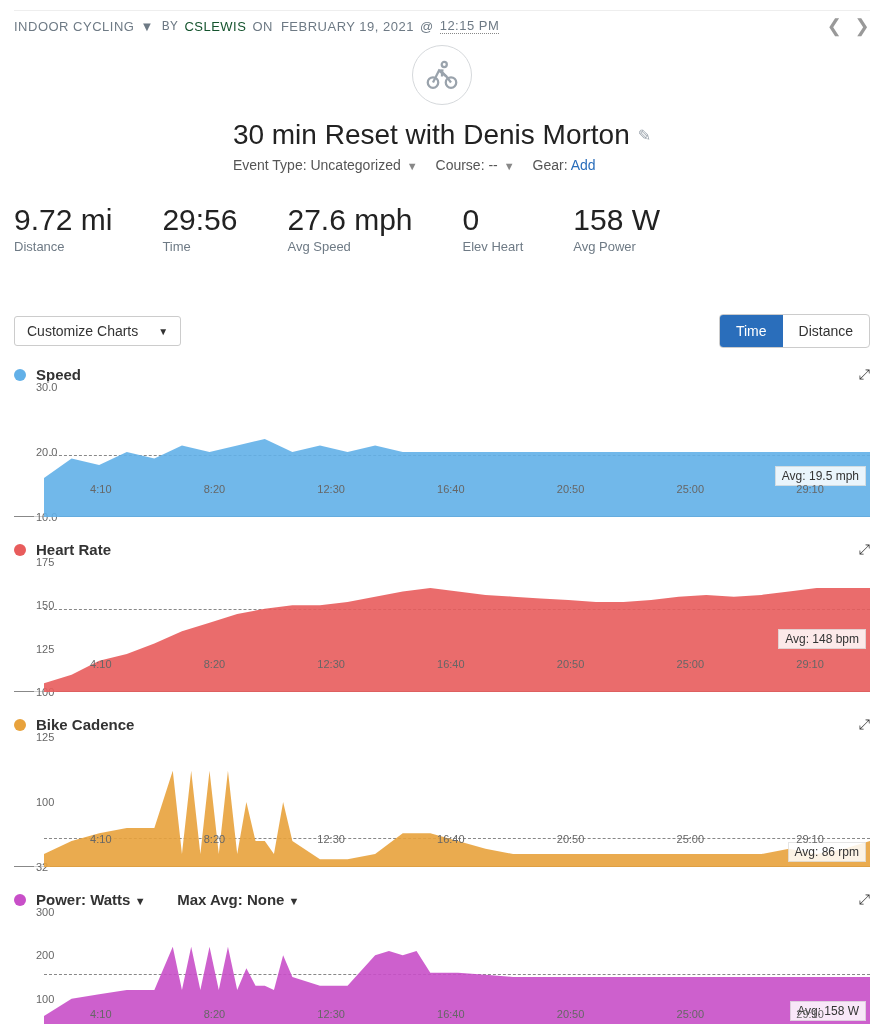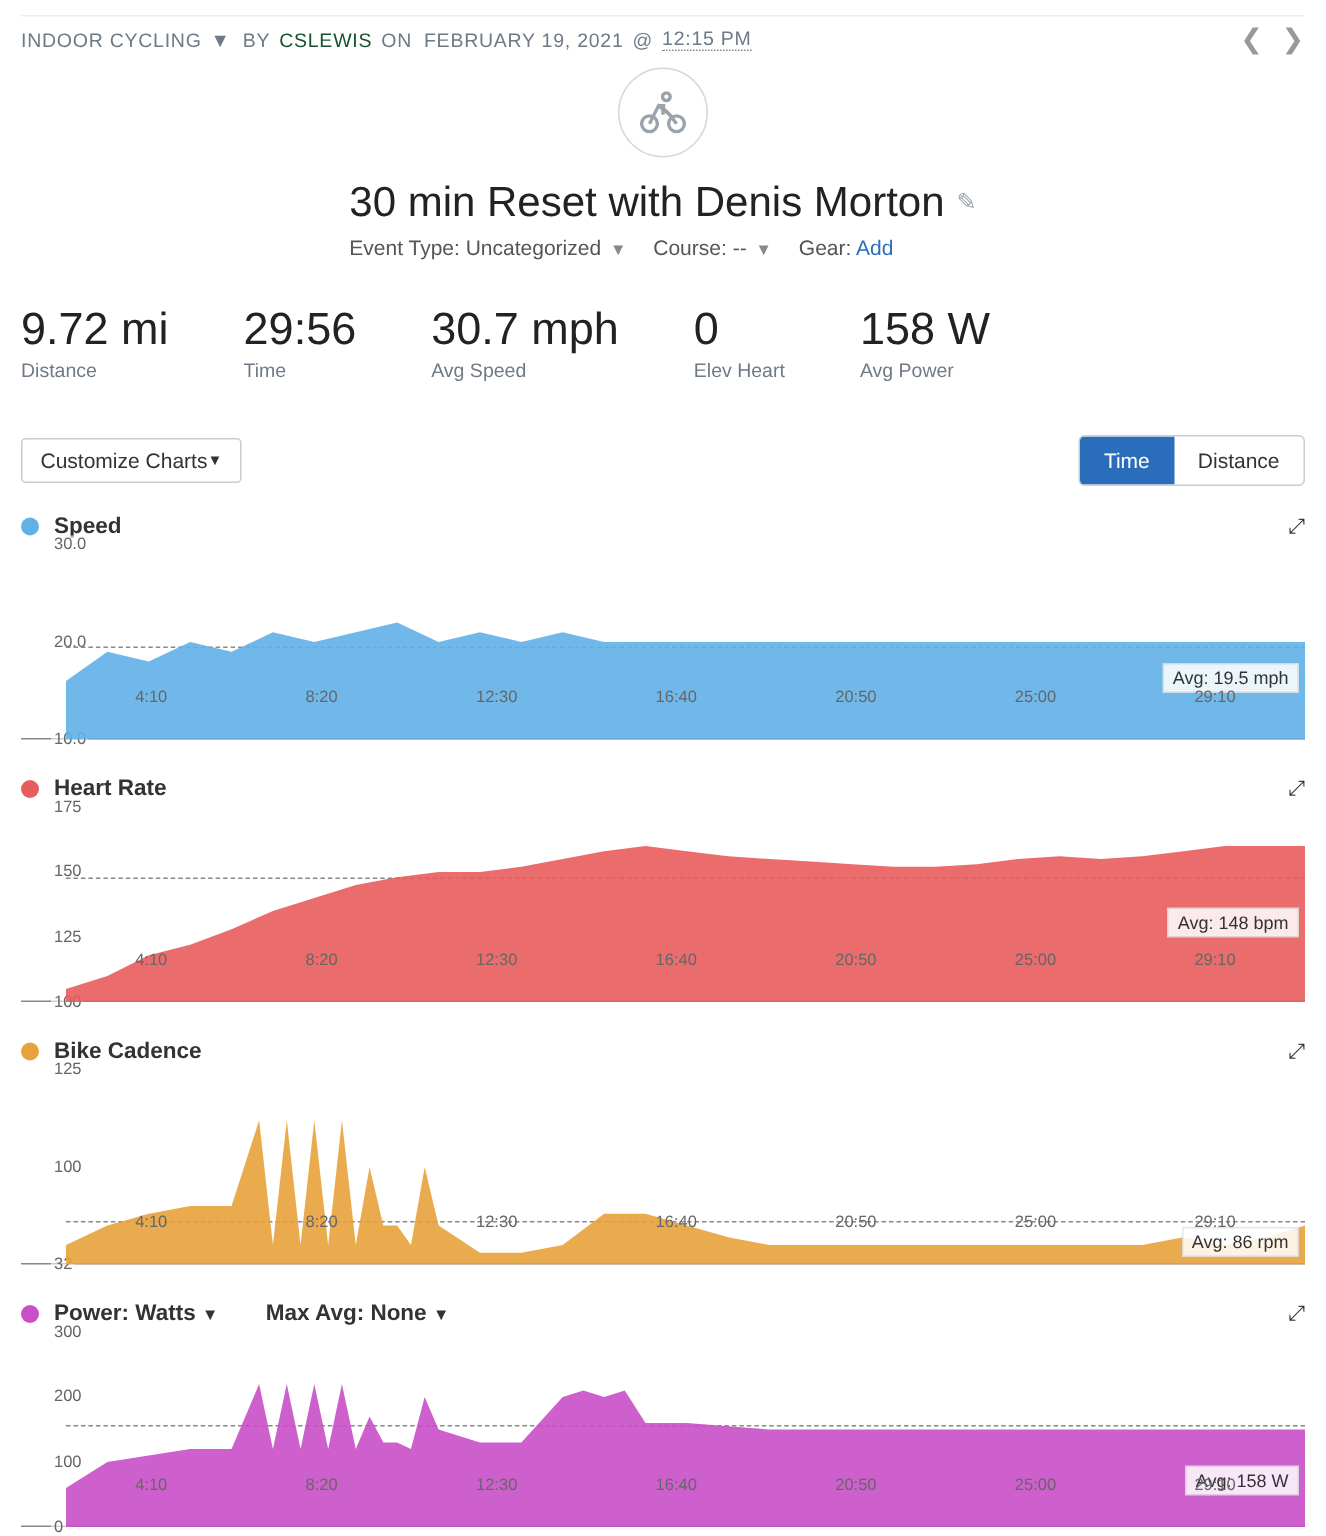--- a/index.html
+++ b/index.html
@@ -1,35 +1,35 @@
 <!DOCTYPE html>
 <html><head>
 <meta charset="utf-8">
 <style>
   * { box-sizing: border-box; margin: 0; padding: 0; }
   body { font-family: -apple-system, BlinkMacSystemFont, "Segoe UI", Helvetica, Arial, sans-serif; color: #333; background: #fff; width: 884px; padding: 10px 14px; font-size: 14px; }
   .top-row { display: flex; align-items: center; gap: 6px; color: #6e7a85; letter-spacing: 0.5px; font-size: 13px; border-top:1px solid #eee; padding-top:4px;}
   .top-row .sport { text-transform: uppercase; }
-  .top-row .by { margin-left: 2px; }
+  .top-row .by { margin-left: 2px; font-family: Liberation Mono, monospace; }
   .top-row .user { color: #14532d; }
   .top-row .date { margin-left: 2px; }
   .top-row .time { border-bottom: 1px dotted #888; }
   .top-row .nav { margin-left: auto; display: flex; gap: 12px; color: #999; font-size: 18px;}
   .header { display: flex; align-items: center; gap: 14px; margin: 8px 0 4px; flex-direction: column; }
   .sport-badge { width: 60px; height: 60px; border: 1px solid #d6d9dc; border-radius: 50%; display: flex; align-items: center; justify-content: center; color: #9aa3ac; flex-shrink:0;}
   .title-area h1 { font-size: 28px; font-weight: 400; color: #222; display: flex; align-items: center; gap: 8px; }
   .edit-icon { color: #9aa3ac; font-size: 16px; }
   .meta-row { display: flex; gap: 18px; color: #555; font-size: 14px; margin-top: 6px; }
   .meta-row a { color: #2a6ebb; text-decoration: none; }
   .meta-row .caret { color: #888; font-size: 11px; margin-left: 2px;}
-  .stats { display: flex; gap: 50px; margin: 30px 0 36px; }
+  .stats { display: flex; gap: 50px; margin: 30px 0 60px; }
   .stat .val { font-size: 30px; font-weight: 300; color: #222; white-space: nowrap;}
   .stat .lab { font-size: 13px; color: #6e7a85; margin-top: 2px; }
   .toolbar { display: flex; align-items: center; margin-bottom: 18px; }
-  .btn { border: 1px solid #ccc; padding: 6px 12px; border-radius: 3px; background: #fff; color: #333; font-size: 14px; display: inline-flex; align-items: center; gap: 0; cursor: pointer;}
+  .btn { border: 1px solid #ccc; padding: 6px 12px; border-radius: 3px; background: #fff; color: #333; font-size: 14px; display: inline-flex; align-items: center; gap: 20px; cursor: pointer;}
   .toggle { display: inline-flex; border: 1px solid #ccc; border-radius: 4px; overflow: hidden; margin-left: auto; }
   .toggle .seg { padding: 8px 16px; font-size: 14px; cursor: pointer; }
   .toggle .seg.active { background: #2a6ebb; color: #fff; }
   .chart-block { position: relative; margin-bottom: 24px; }
   .chart-title-row { display: flex; align-items: center; gap: 10px; margin-bottom: 4px; }
   .chart-title-row .dot { width: 12px; height: 12px; border-radius: 50%; }
   .chart-title-row .cname { font-weight: 600; color: #333; font-size: 15px; }
   .chart-title-row .dd { font-size: 11px; color: #333; }
   .chart-title-row .expand { margin-left: auto; color: #333; font-size: 14px; }
   .chart-area { position: relative; border-bottom: 1px solid #888; height: 130px; }
@@ -95,21 +95,21 @@
 <div class="stats" id="stats">
     <div class="stat">
       <div class="val">9.72 mi</div>
       <div class="lab">Distance</div>
     </div>
     <div class="stat">
       <div class="val">29:56</div>
       <div class="lab">Time</div>
     </div>
     <div class="stat">
-      <div class="val">30.7 mph</div>
+      <div class="val">27.6 mph</div>
       <div class="lab">Avg Speed</div>
     </div>
     <div class="stat">
       <div class="val">0</div>
       <div class="lab">Elev Heart</div>
     </div>
     <div class="stat">
       <div class="val">158 W</div>
       <div class="lab">Avg Power</div>
     </div>

